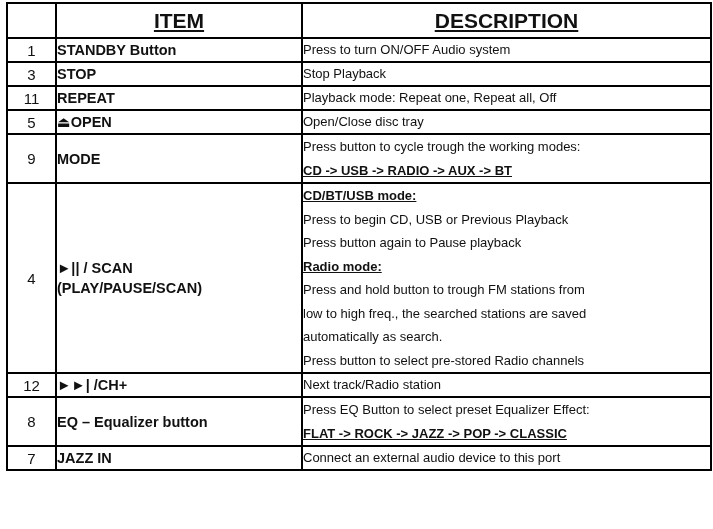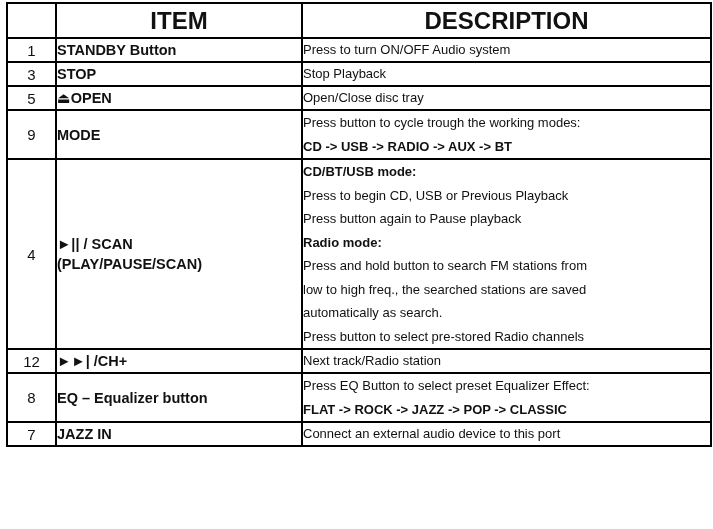--- a/index.html
+++ b/index.html
@@ -4,28 +4,28 @@
 <style>
   html, body { margin: 0; padding: 0; background: #ffffff; }
   body { width: 713px; height: 529px; position: relative; overflow: hidden;
          font-family: "Liberation Sans", "DejaVu Sans", sans-serif; color: #111; }
   table.spec { position: absolute; left: 6px; top: 2px; width: 704px;
                border-collapse: collapse; table-layout: fixed; }
   table.spec td, table.spec th { border: 2.5px solid #000; padding: 0; }
   col.c-num { width: 49px; }
   col.c-item { width: 246px; }
   col.c-desc { width: 409px; }
-  th { height: 33px; font-size: 24px; font-weight: bold; text-align: center; vertical-align: middle; }
+  th { height: 33px; font-size: 21px; font-weight: bold; text-align: center; vertical-align: middle; text-decoration: underline; }
   td.num { text-align: center; vertical-align: middle; font-size: 15px; }
   td.item { text-align: left; vertical-align: middle; font-size: 14.5px; font-weight: bold; line-height: 20px; }
   td.desc { vertical-align: top; font-size: 13px; padding-left: 5px; line-height: 23.5px; }
   tr.r1 td { height: 22px; }
   tr.r2 td { height: 45px; }
   tr.play td { height: 186px; }
-  .b { font-weight: bold; }
+  .b { font-weight: bold; text-decoration: underline; }
   .line { display: block; white-space: nowrap; }
   tr.r1 td.desc { line-height: 22px; }
 </style>
 </head>
 <body>
 
 <table class="spec">
   <colgroup>
       <col class="c-num">
       <col class="c-item">
@@ -51,20 +51,29 @@
       <tr class="r1">
         <td class="num">3</td>
         <td class="item">
           <span class="line">STOP</span>
         </td>
         <td class="desc">
           <span class="line">Stop Playback</span>
         </td>
       </tr>
       <tr class="r1">
+        <td class="num">11</td>
+        <td class="item">
+          <span class="line">REPEAT</span>
+        </td>
+        <td class="desc">
+          <span class="line">Playback mode: Repeat one, Repeat all, Off</span>
+        </td>
+      </tr>
+      <tr class="r1">
         <td class="num">5</td>
         <td class="item">
           <span class="line">⏏OPEN</span>
         </td>
         <td class="desc">
           <span class="line">Open/Close disc tray</span>
         </td>
       </tr>
       <tr class="r2">
         <td class="num">9</td>
@@ -80,21 +89,21 @@
         <td class="num">4</td>
         <td class="item">
           <span class="line">►|| / SCAN</span>
           <span class="line">(PLAY/PAUSE/SCAN)</span>
         </td>
         <td class="desc">
           <span class="line b">CD/BT/USB mode:</span>
           <span class="line">Press to begin CD, USB or Previous Playback</span>
           <span class="line">Press button  again to Pause playback</span>
           <span class="line b">Radio mode:</span>
-          <span class="line">Press and hold button to search FM stations from</span>
+          <span class="line">Press and hold button to trough FM stations from</span>
           <span class="line">low to high freq., the searched stations are saved</span>
           <span class="line">automatically as search.</span>
           <span class="line">Press button to select pre-stored Radio channels</span>
         </td>
       </tr>
       <tr class="r1">
         <td class="num">12</td>
         <td class="item">
           <span class="line">►►| /CH+</span>
         </td>

